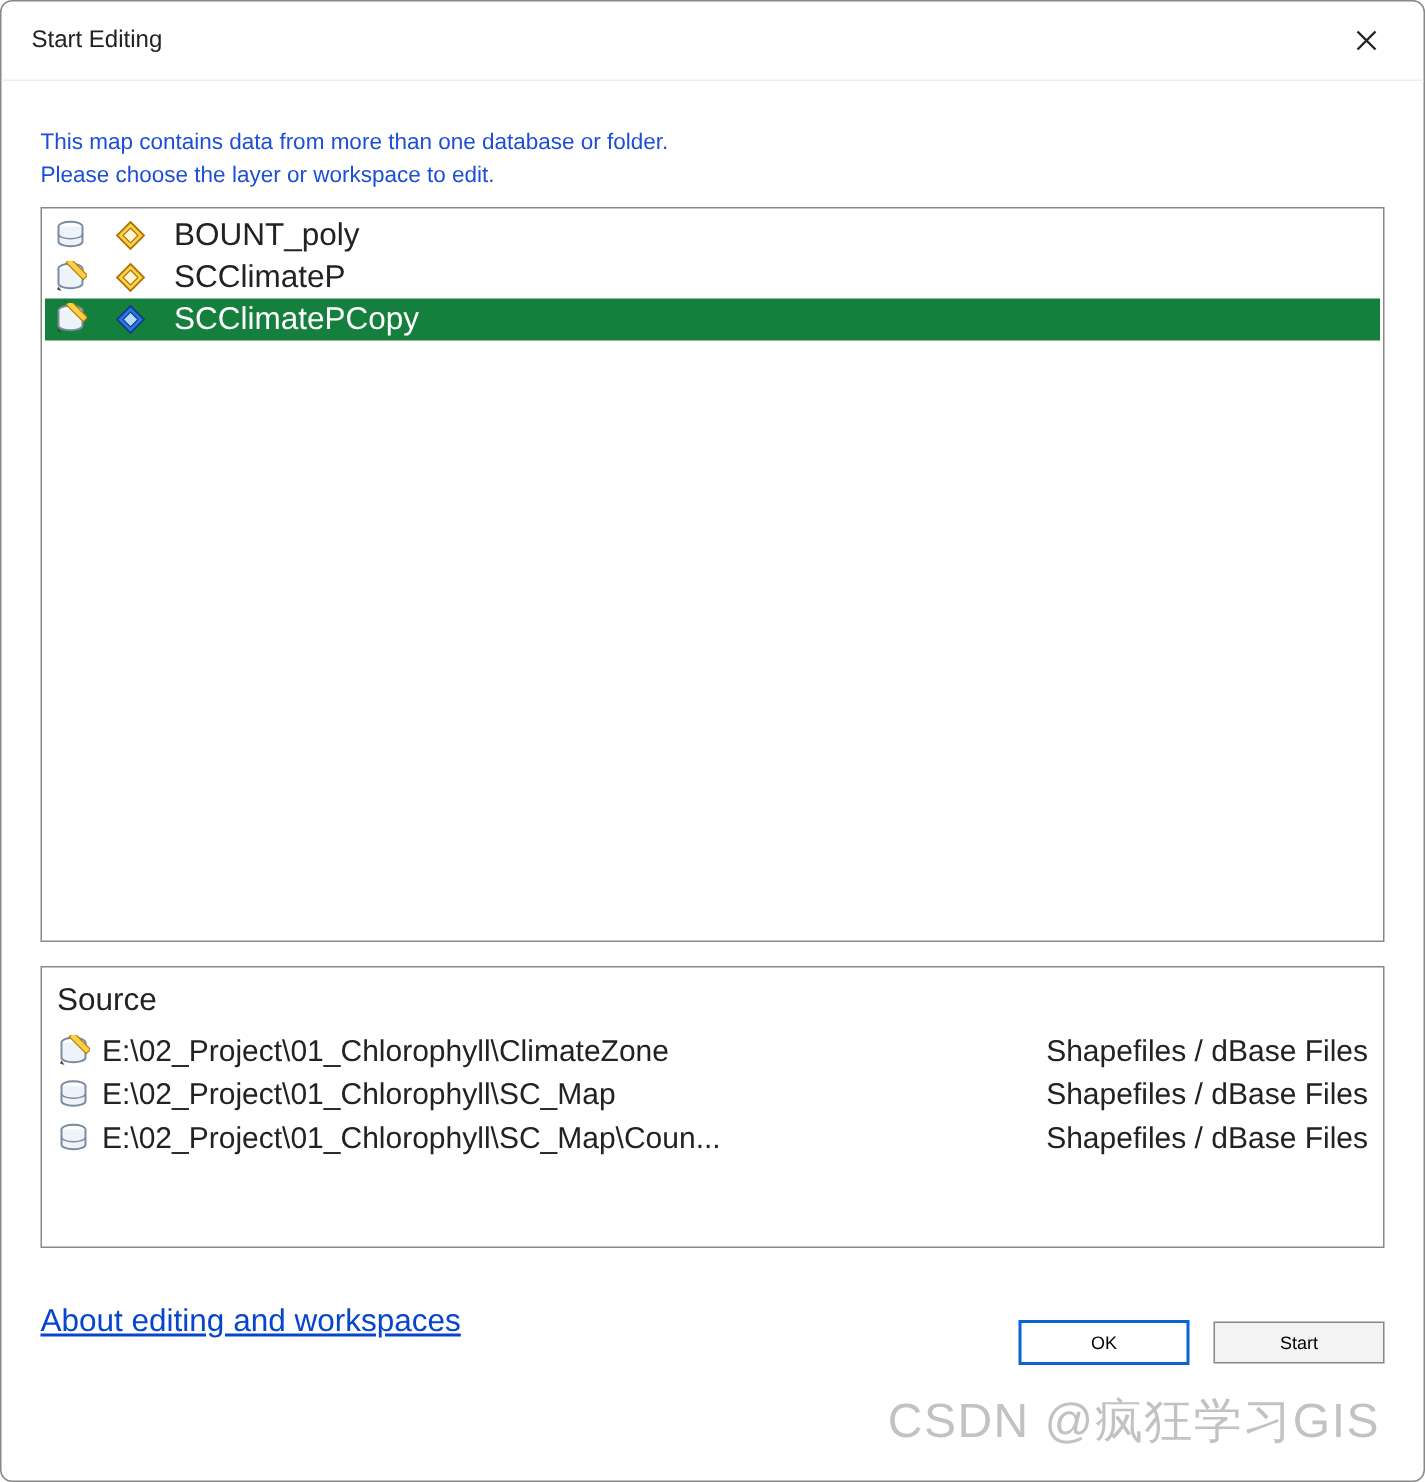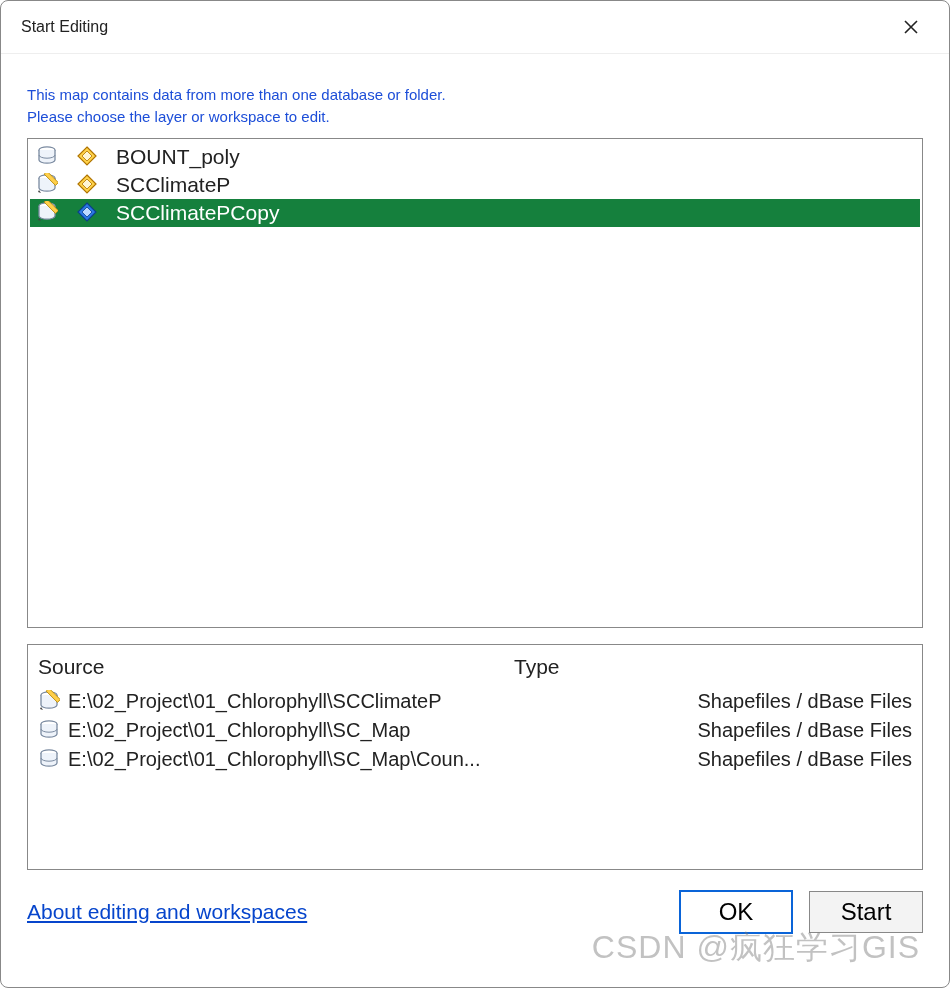--- a/index.html
+++ b/index.html
@@ -55,36 +55,37 @@
       margin: 18px 0 10px 0;
     }
     .layer-list {
       border: 1px solid #888;
       height: 490px;
       padding: 4px 2px;
       overflow: auto;
     }
     .layer-row {
       display: flex;
+      align-items: center;
       gap: 18px;
       padding: 2px 6px;
       font-size: 21px;
       cursor: default;
     }
     .layer-row.selected {
       background: #15803d;
       color: #fff;
     }
     .layer-row.selected .layer-label { color: #fff; }
     .layer-label { color: #222; }
     .icon { width: 22px; height: 22px; flex-shrink: 0; display: inline-block; }
     .source-panel {
       margin-top: 16px;
       border: 1px solid #888;
-      height: 226px;
+      height: 188px;
       display: flex;
       flex-direction: column;
     }
     .source-header {
       display: flex;
       padding: 10px 10px 8px 10px;
       font-size: 21px;
       color: #222;
     }
     .col-source { flex: 0 0 476px; }
@@ -115,25 +116,26 @@
     .about-link {
       color: #0645cc;
       text-decoration: underline;
       font-size: 21px;
       cursor: pointer;
     }
     .spacer { flex: 1; }
     .btn {
       min-width: 114px;
       padding: 6px 18px;
-      font-size: 24px;
+      font-size: 12px;
       border: 1px solid #888;
       background: #f3f3f3;
       cursor: pointer;
       text-align: center;
+      margin-top: 28px;
     }
     .btn.primary {
       border: 2px solid #0a64d8;
       background: #fff;
     }
     .watermark {
       position: absolute;
       right: 30px;
       bottom: 18px;
       font-size: 32px;
@@ -217,29 +219,28 @@
         <svg class="icon" viewBox="0 0 22 22">
             <use href="#ic-poly-blue"></use>
           </svg>
         <span class="layer-label">SCClimatePCopy</span>
       </div>
     </div>
 
     <div class="source-panel">
       <div class="source-header">
         <div class="col-source">Source</div>
-        <div class="col-type">Type</div>
       </div>
       <div class="source-rows">
         <div class="source-row">
           <div class="path">
             <svg class="icon" viewBox="0 0 22 22">
                 <use href="#ic-db-edit"></use>
               </svg>
-            <span>E:\02_Project\01_Chlorophyll\SCClimateP</span>
+            <span>E:\02_Project\01_Chlorophyll\ClimateZone</span>
           </div>
           <div class="type">Shapefiles / dBase Files</div>
         </div>
         <div class="source-row">
           <div class="path">
             <svg class="icon" viewBox="0 0 22 22">
                 <use href="#ic-db-plain"></use>
               </svg>
             <span>E:\02_Project\01_Chlorophyll\SC_Map</span>
           </div>

